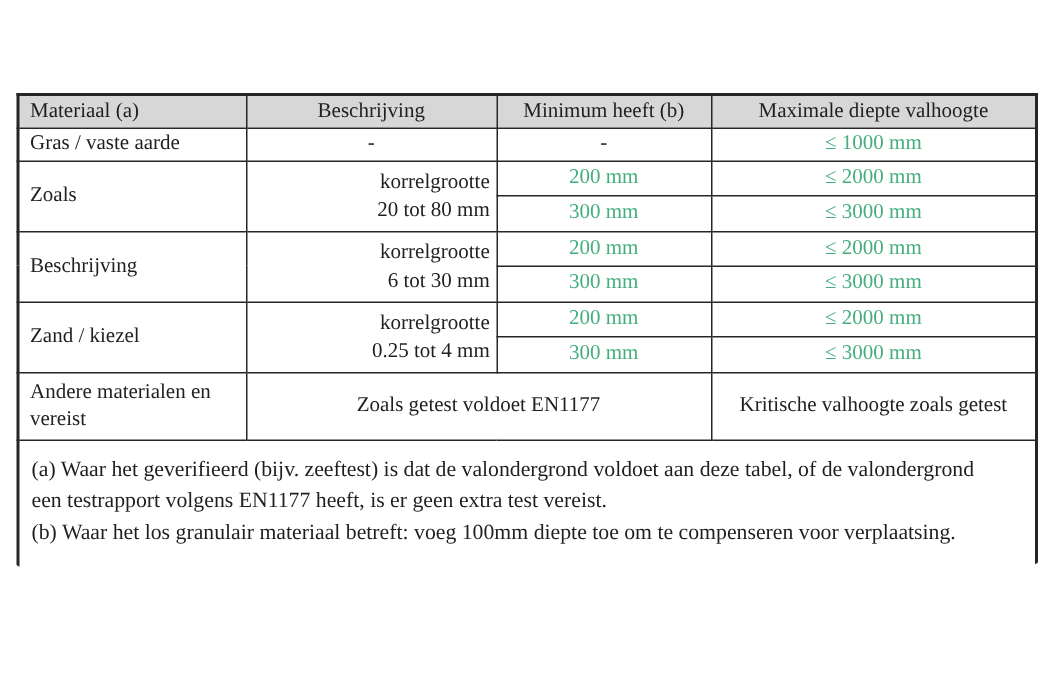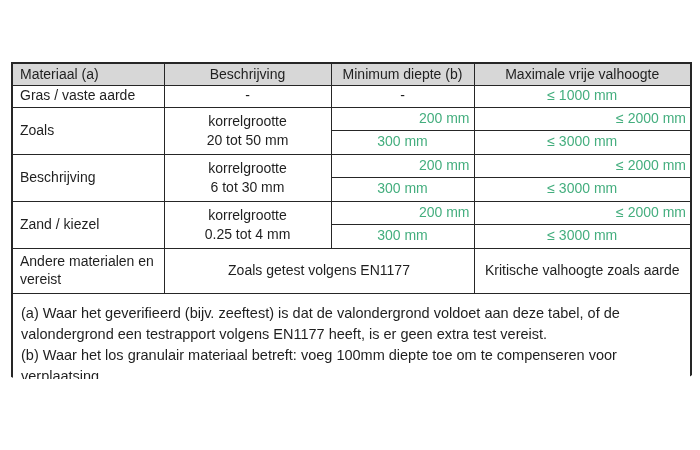--- a/index.html
+++ b/index.html
@@ -5,21 +5,21 @@
   html, body {
     margin: 0;
     padding: 0;
     background: #ffffff;
   }
   .canvas {
     position: relative;
     width: 700px;
     height: 379px;
     background: #ffffff;
-    font-family: Liberation Sans, sans-serif;
+    font-family: Liberation Serif, serif;
     color: var(--text, #1f1f1f);
     overflow: hidden;
     border-radius: 20px;
   }
   table.spec-table {
     position: absolute;
     left: 11px;
     top: 62px;
     width: 679px;
     border-collapse: collapse;
@@ -43,23 +43,23 @@
     background: var(--header-bg, #d7d7d7);
     text-align: center;
   }
   .col1 {
     text-align: left;
     padding-left: 7px;
     padding-right: 4px;
   }
   .c { text-align: center; }
   .green { color: var(--green, #44ae7e); }
-  .desc div { text-align: center; line-height: 19px; }
+  .desc div { text-align: right; line-height: 19px; }
   
-  tr.sub1 td.thin { border-bottom: 1px solid var(--border, #2a2a2a); text-align: right; }
+  tr.sub1 td.thin { border-bottom: 1px solid var(--border, #2a2a2a); }
   tr.sub2 td.thin { border-top: 1px solid var(--border, #2a2a2a); }
   td.foot {
     vertical-align: top;
     text-align: left;
     padding: 9px 10px 6px 8px;
     font-size: 14.5px;
     line-height: 21px;
   }
   td.foot div { max-width: 632px; }
 </style>
@@ -71,37 +71,37 @@
     <colgroup>
       <col style="width:152px">
       <col style="width:167px">
       <col style="width:143px">
       <col style="width:217px">
     </colgroup>
     <thead>
       <tr style="height:22px">
         <th class="col1">Materiaal (a)</th>
         <th>Beschrijving</th>
-        <th>Minimum diepte (b)</th>
-        <th>Maximale vrije valhoogte</th>
+        <th>Minimum heeft (b)</th>
+        <th>Maximale diepte valhoogte</th>
       </tr>
     </thead>
     <tbody>
       <tr style="height:22px">
         <td class="col1">Gras / vaste aarde</td>
         <td class="c">-</td>
         <td class="c">-</td>
         <td class="c green">≤ 1000 mm</td>
       </tr>
 
       <tr class="sub1" style="height:23px">
         <td class="col1" rowspan="2">Zoals</td>
         <td class="c desc" rowspan="2">
           <div>korrelgrootte</div>
-          <div>20 tot 50 mm</div>
+          <div>20 tot 80 mm</div>
         </td>
         <td class="c green thin">200 mm</td>
         <td class="c green thin">≤ 2000 mm</td>
       </tr>
       <tr class="sub2" style="height:24px">
         <td class="c green thin">300 mm</td>
         <td class="c green thin">≤ 3000 mm</td>
       </tr>
 
       <tr class="sub1" style="height:23px">
@@ -127,22 +127,22 @@
         <td class="c green thin">200 mm</td>
         <td class="c green thin">≤ 2000 mm</td>
       </tr>
       <tr class="sub2" style="height:24px">
         <td class="c green thin">300 mm</td>
         <td class="c green thin">≤ 3000 mm</td>
       </tr>
 
       <tr style="height:45px">
         <td class="col1">Andere materialen en vereist</td>
-        <td class="c" colspan="2">Zoals getest volgens EN1177</td>
-        <td class="c">Kritische valhoogte zoals aarde</td>
+        <td class="c" colspan="2">Zoals getest voldoet EN1177</td>
+        <td class="c">Kritische valhoogte zoals getest</td>
       </tr>
 
       <tr style="height:95px">
         <td class="foot" colspan="4">
           <div>(a) Waar het geverifieerd (bijv. zeeftest) is dat de valondergrond voldoet aan deze tabel, of de valondergrond een testrapport volgens EN1177 heeft, is er geen extra test vereist.</div>
           <div>(b) Waar het los granulair materiaal betreft: voeg 100mm diepte toe om te compenseren voor verplaatsing.</div>
         </td>
       </tr>
     </tbody>
   </table>

